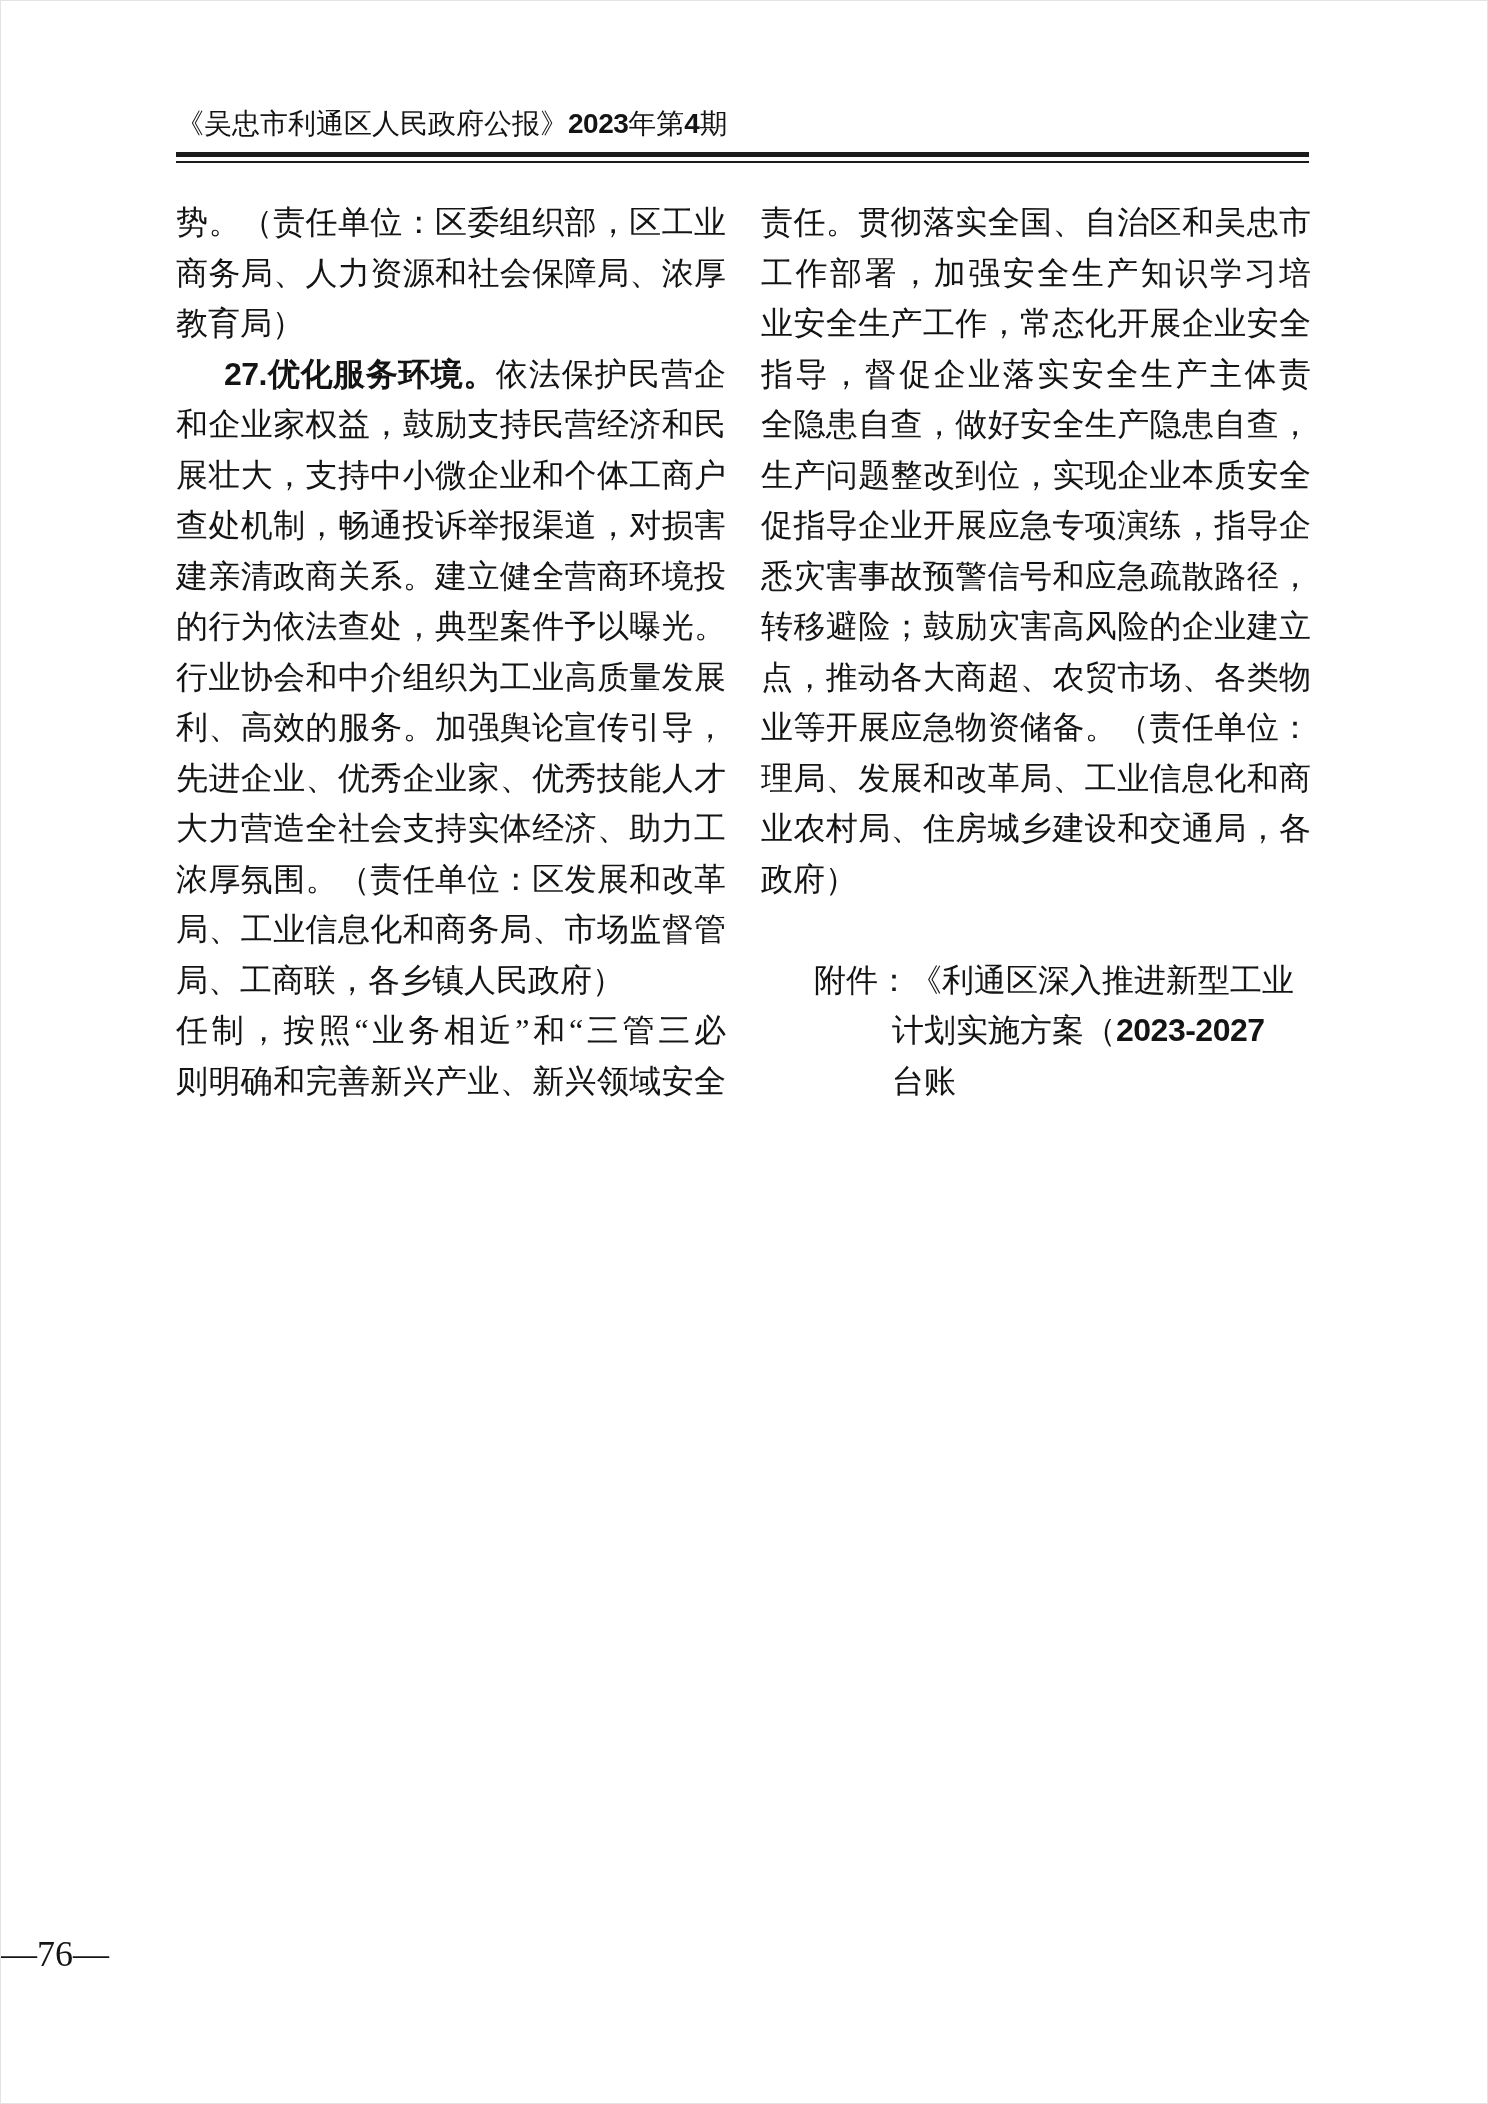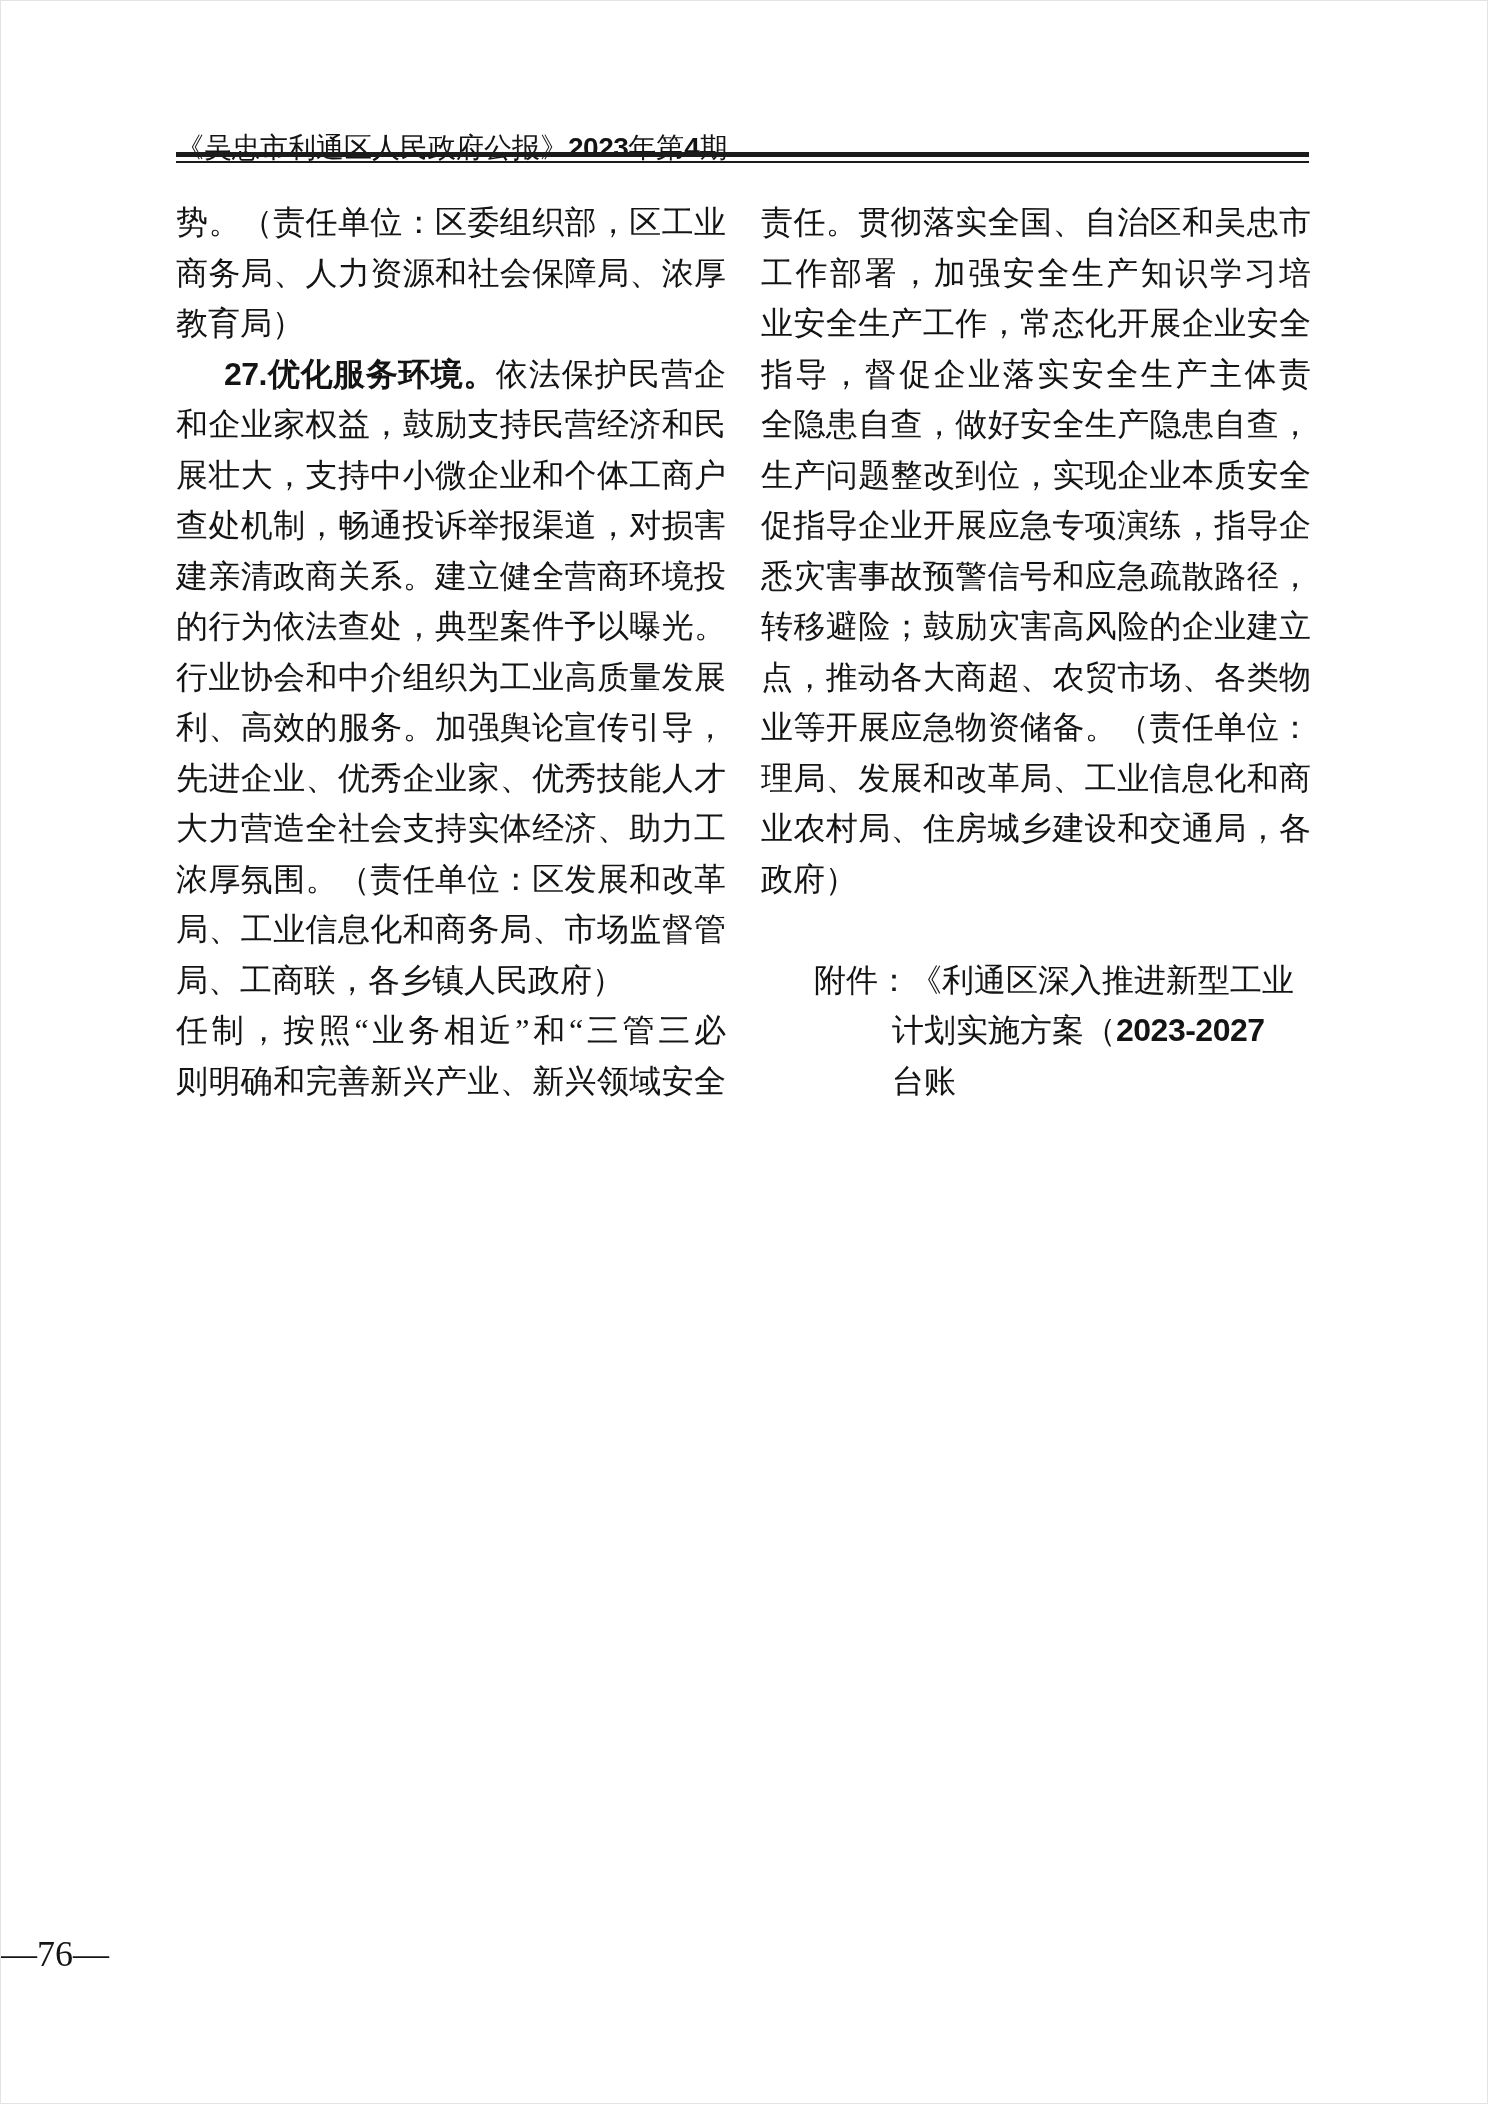--- a/index.html
+++ b/index.html
@@ -12,21 +12,20 @@
     box-sizing:border-box;
     font-family:"Liberation Serif","DejaVu Serif",serif;
     color:#141414;
     overflow:hidden;
   }
   .header {
     position:absolute; left:175px; right:178px; top:104px;
     height:38px; line-height:38px;
     display:flex; justify-content:space-between;
     font-size:28px;
-    margin-top:24px;
   }
   .header .seg.b { font-family:"Liberation Sans","DejaVu Sans",sans-serif; font-weight:bold; }
   .rule { position:absolute; left:175px; right:178px; background:#1b1b1b; }
   .rule.thick { top:151px; height:5px; }
   .rule.thin  { top:160px; height:2px; }
   .body-cols {
     position:absolute; left:175px; top:196px; width:1135px;
     display:flex; gap:35px;
   }
   .col { width:550px; }

